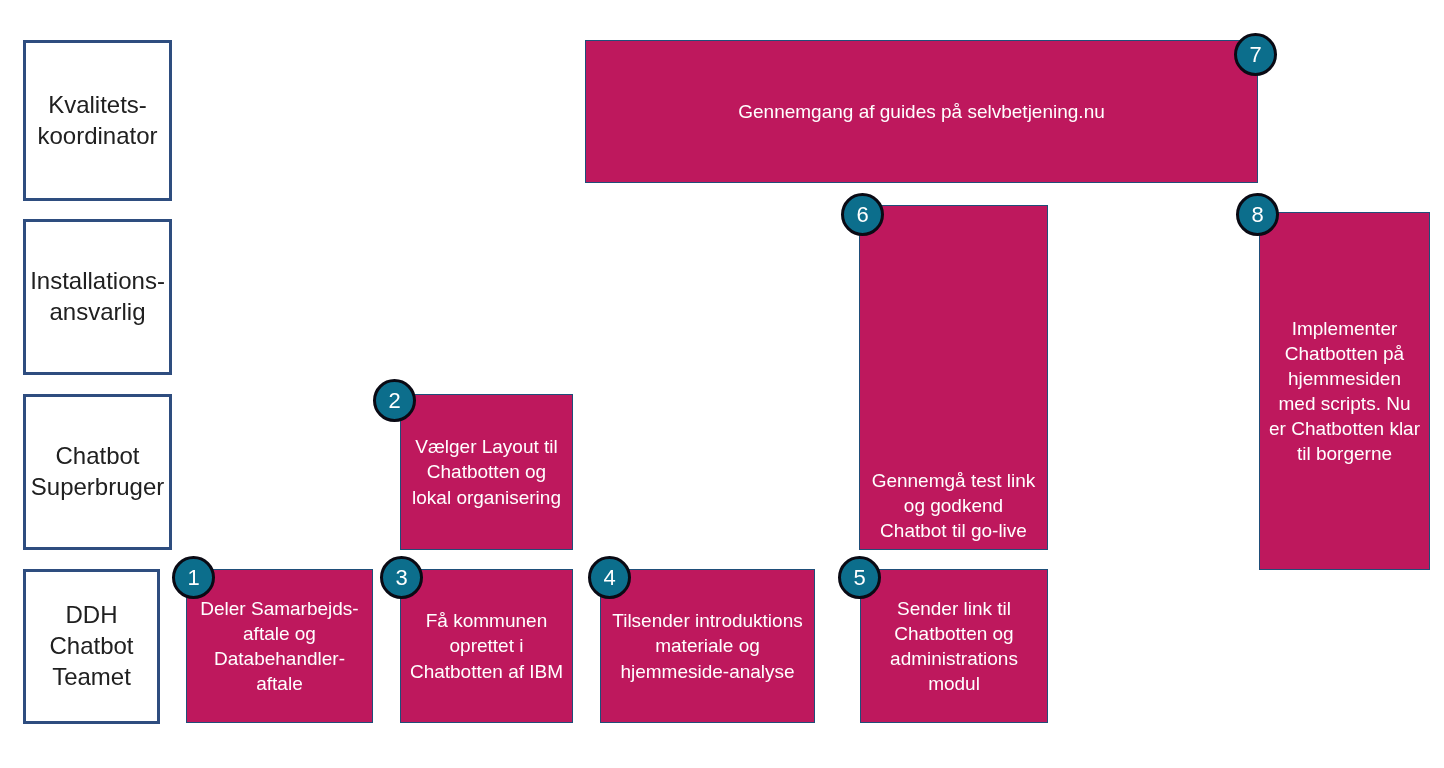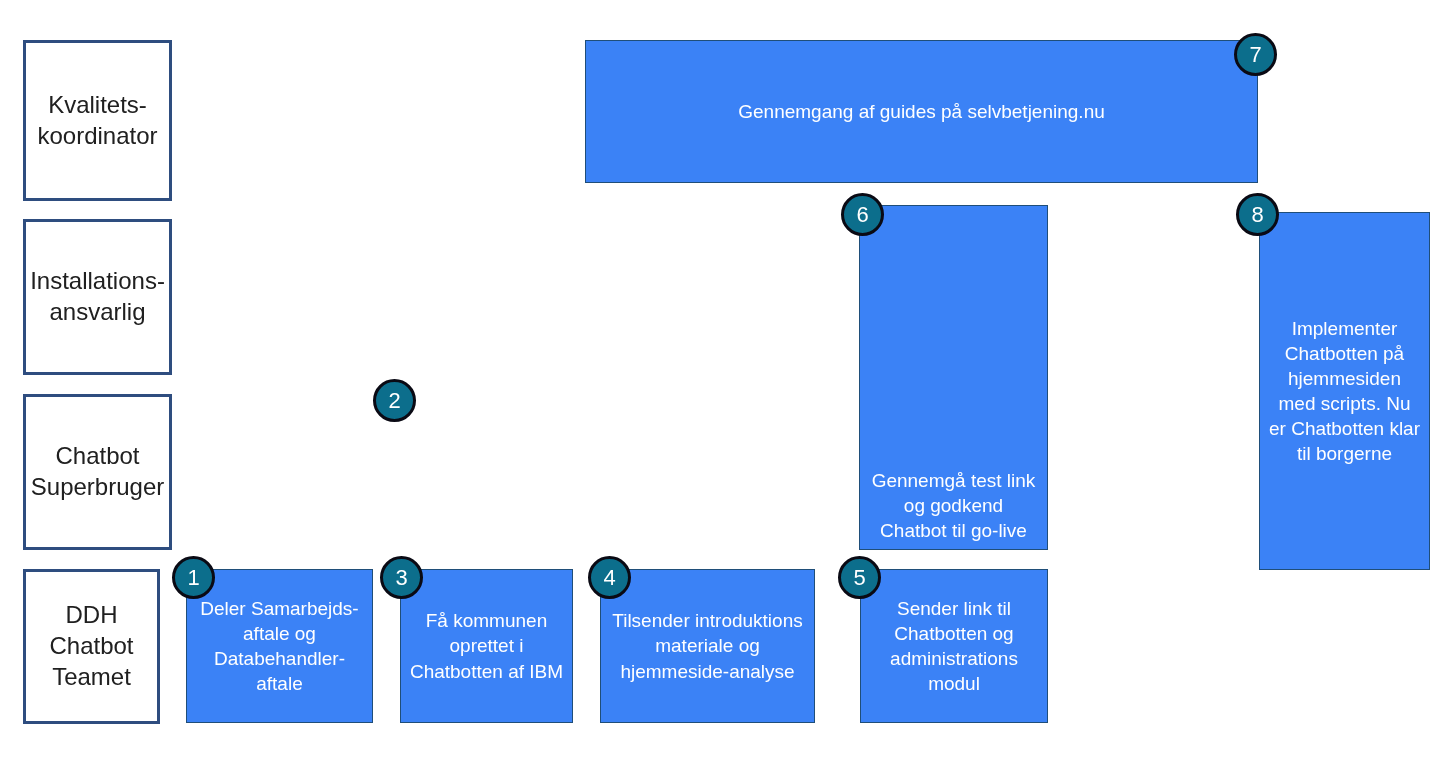--- a/index.html
+++ b/index.html
@@ -25,21 +25,21 @@
     font-size:24px;
     line-height:1.28;
     padding:4px 6px;
   }
   .lane span{display:block;}
 
   
   .task{
     position:absolute;
     box-sizing:border-box;
-    background:#3b82f6;
+    background:#be185d;
     border:1px solid #1F4E79;
     display:flex;
     align-items:center;
     justify-content:center;
     text-align:center;
     color:#ffffff;
     font-size:19px;
     line-height:1.32;
     padding:6px 8px;
   }
@@ -96,20 +96,23 @@
     <span>8</span>
   </div>
 
   <div class="task" style="left:859px;top:205px;width:189px;height:345px;align-items:flex-end;">
     <span class="label">Gennemgå test link og godkend Chatbot til go-live</span>
   </div>
   <div class="badge" style="left:841px;top:193px;">
     <span>6</span>
   </div>
 
+  <div class="task" style="left:400px;top:394px;width:173px;height:156px;">
+    <span class="label">Vælger Layout til Chatbotten og lokal organisering</span>
+  </div>
   <div class="badge" style="left:373px;top:379px;">
     <span>2</span>
   </div>
 
   <div class="task" style="left:186px;top:569px;width:187px;height:154px;">
     <span class="label">Deler Samarbejds-aftale og Databehandler-aftale</span>
   </div>
   <div class="badge" style="left:172px;top:556px;">
     <span>1</span>
   </div>

